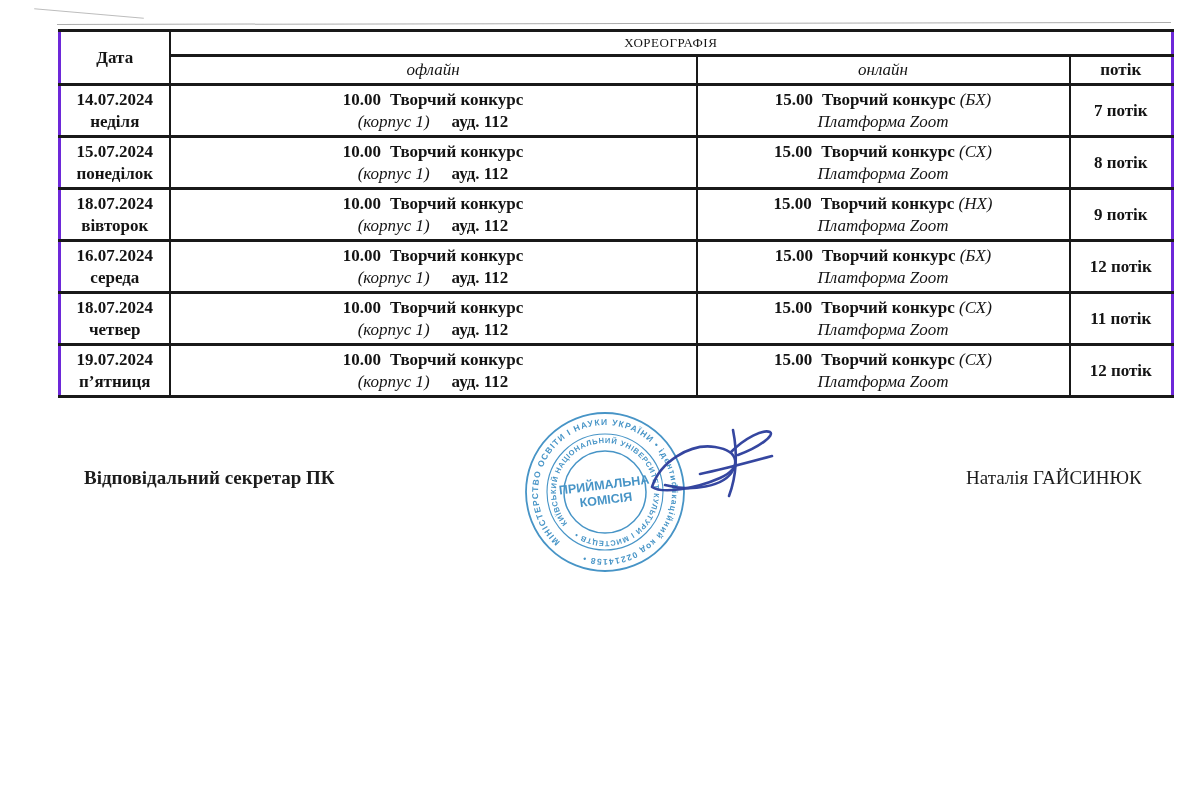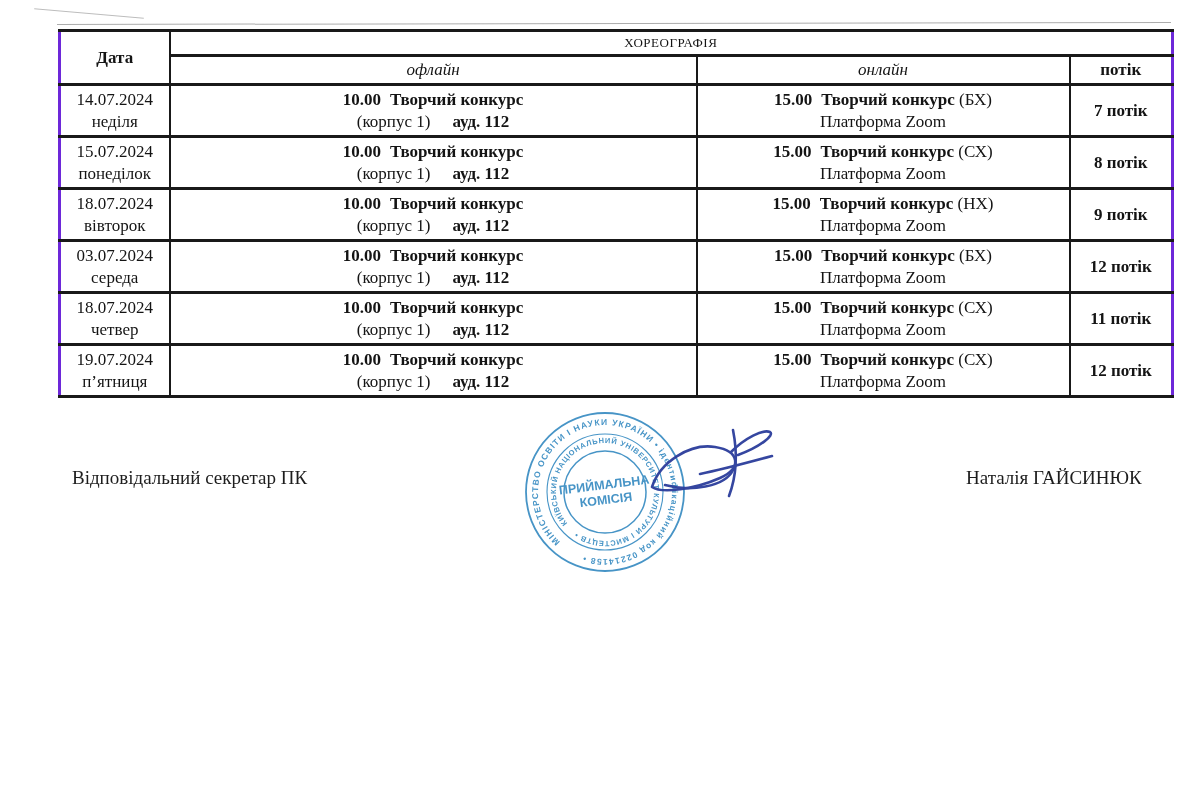--- a/index.html
+++ b/index.html
@@ -26,31 +26,31 @@
     border:2px solid #191919;
     border-top-width:3px; border-bottom-width:3px;
     padding:0; text-align:center; vertical-align:middle;
     font-size:17px; line-height:22px; color:#141414;
   }
   .schedule .h-title  { height:22px; font-weight:normal; font-size:13px; letter-spacing:.5px; }
   .schedule .h-date   { font-weight:bold; font-size:17px; }
   .schedule .h-mode   { height:26px; font-weight:normal; font-style:italic; font-size:17px; }
   .schedule .h-stream { font-weight:bold; font-style:normal; }
   .schedule tbody td  { height:49px; }
-  .c-date { font-weight:normal; }
+  .c-date { font-weight:bold; }
   .bold   { font-weight:bold; }
-  .reg    { font-weight:normal; }
+  .reg    { font-weight:normal;font-style:italic; }
   .gap-s  { display:inline-block; width:9px; }
   .gap-m  { display:inline-block; width:22px; }
   .cellline { display:block; }
   
   .footer-label {
     position:absolute; top:467px; font-size:19px; color:#1d1d1d; white-space:nowrap;
   }
-  .footer-label.left  { left:72px; }
+  .footer-label.left  { left:84px;font-weight:bold; }
   .footer-label.right { left:966px; }
   
   .seal-svg { position:absolute; left:500px; top:396px; width:340px; height:200px; }
   .stamp-txt  { font-family:"Liberation Sans", sans-serif; font-weight:bold; }
 </style>
 </head>
 <body>
 
 <div class="page">
 
@@ -116,21 +116,21 @@
           <span class="cellline"><span class="reg">(корпус 1)</span><span class="gap-m"></span><span class="bold">ауд. 112</span></span>
         </td>
         <td>
           <span class="cellline"><span class="bold">15.00</span><span class="gap-s"></span><span class="bold">Творчий конкурс</span> <span class="reg">(НХ)</span></span>
           <span class="cellline reg">Платформа Zoom</span>
         </td>
         <td class="bold">9 потік</td>
       </tr>
       <tr>
         <td class="c-date">
-          <span class="cellline">03.07.2024</span>
+          <span class="cellline">16.07.2024</span>
           <span class="cellline">середа</span>
         </td>
         <td>
           <span class="cellline"><span class="bold">10.00</span><span class="gap-s"></span><span class="bold">Творчий конкурс</span></span>
           <span class="cellline"><span class="reg">(корпус 1)</span><span class="gap-m"></span><span class="bold">ауд. 112</span></span>
         </td>
         <td>
           <span class="cellline"><span class="bold">15.00</span><span class="gap-s"></span><span class="bold">Творчий конкурс</span> <span class="reg">(БХ)</span></span>
           <span class="cellline reg">Платформа Zoom</span>
         </td>

